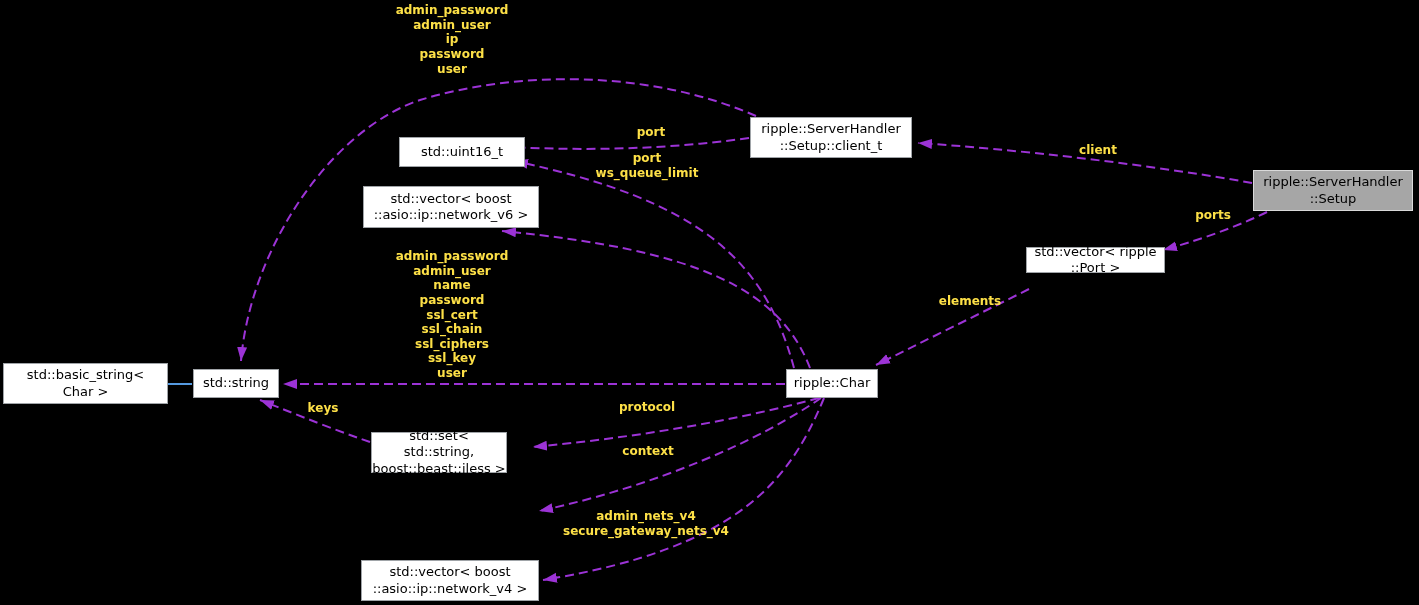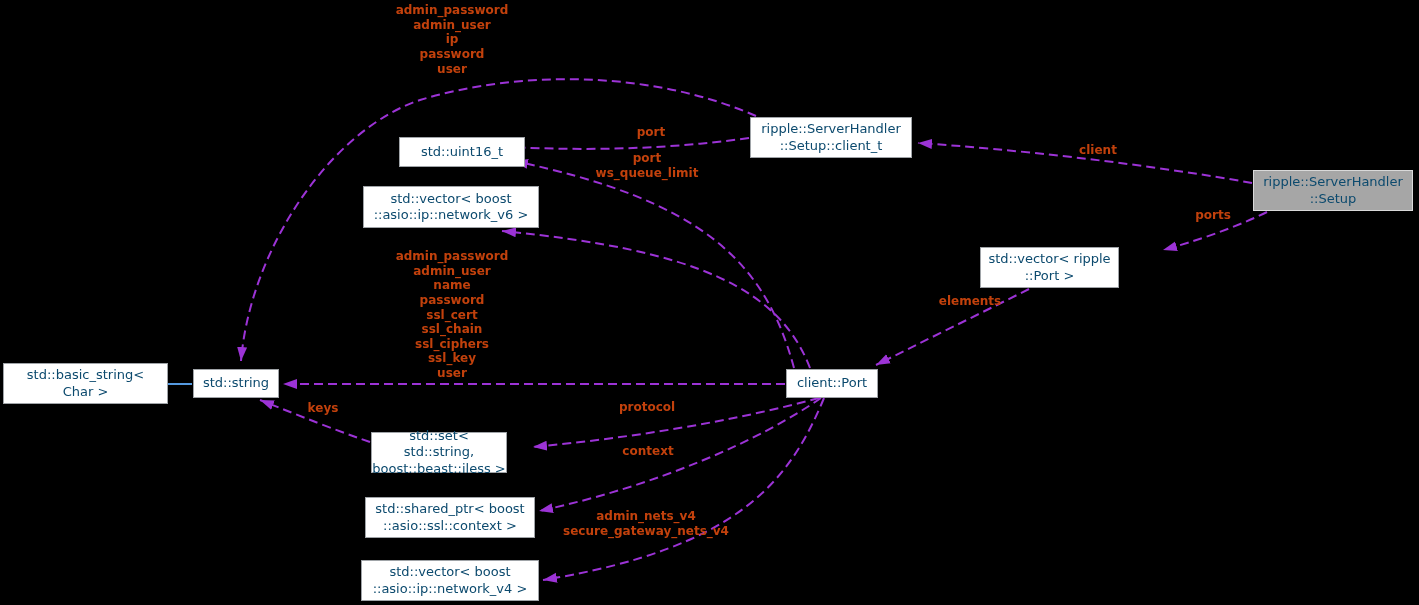--- a/index.html
+++ b/index.html
@@ -5,29 +5,29 @@
   html,body{margin:0;padding:0;background:#000;}
   #canvas{
     position:relative;width:1419px;height:605px;background:#000000;
     font-family:"DejaVu Sans","Liberation Sans",sans-serif;overflow:hidden;
   }
   svg.edges{position:absolute;left:0;top:0;width:1419px;height:605px;}
   .edge{fill:none;stroke:#9c33d6;stroke-width:2;stroke-dasharray:9,5;}
   .edge-solid{fill:none;stroke:#559ae0;stroke-width:2;}
   .node{
     position:absolute;box-sizing:border-box;
-    background:#ffffff;border:1px solid #a0a4a8;color:#0c4a6e;
+    background:#ffffff;border:1px solid #a0a4a8;color:#000000;
     display:flex;align-items:center;justify-content:center;
     text-align:center;font-size:13px;line-height:1.25;
     white-space:pre-line;z-index:2;
   }
   .node.highlight{background:#a6a6a6;border:1px solid #d9d9d9;}
   .elabel{
     position:absolute;transform:translateX(-50%);
-    color:#c2410c;font-size:12px;font-weight:bold;line-height:1.22;
+    color:#fde047;font-size:12px;font-weight:bold;line-height:1.22;
     text-align:center;white-space:pre-line;z-index:1;
   }
 </style>
 </head>
 <body>
 
 <div id="canvas">
 
   <svg class="edges" viewBox="0 0 1419 605">
     <defs>
@@ -58,35 +58,33 @@
 
   <div class="node" style="left:363px;top:186px;width:176px;height:42px">std::vector&lt; boost
 ::asio::ip::network_v6 &gt;</div>
 
   <div class="node" style="left:750px;top:117px;width:162px;height:41px">ripple::ServerHandler
 ::Setup::client_t</div>
 
   <div class="node highlight" style="left:1253px;top:170px;width:160px;height:41px">ripple::ServerHandler
 ::Setup</div>
 
-  <div class="node" style="left:980px;top:247px;width:139px;height:41px">std::vector&lt; ripple
+  <div class="node" style="left:1026px;top:247px;width:139px;height:26px">std::vector&lt; ripple
 ::Port &gt;</div>
 
   <div class="node" style="left:3px;top:363px;width:165px;height:41px">std::basic_string&lt;
 Char &gt;</div>
 
   <div class="node" style="left:193px;top:369px;width:86px;height:29px">std::string</div>
 
-  <div class="node" style="left:786px;top:369px;width:92px;height:29px">client::Port</div>
+  <div class="node" style="left:786px;top:369px;width:92px;height:29px">ripple::Char</div>
 
   <div class="node" style="left:371px;top:432px;width:136px;height:41px">std::set&lt; std::string,
 boost::beast::iless &gt;</div>
 
-  <div class="node" style="left:365px;top:497px;width:170px;height:41px">std::shared_ptr&lt; boost
-::asio::ssl::context &gt;</div>
 
   <div class="node" style="left:361px;top:560px;width:178px;height:41px">std::vector&lt; boost
 ::asio::ip::network_v4 &gt;</div>
 
   <div class="elabel" style="left:452px;top:3px">admin_password
 admin_user
 ip
 password
 user</div>
 

